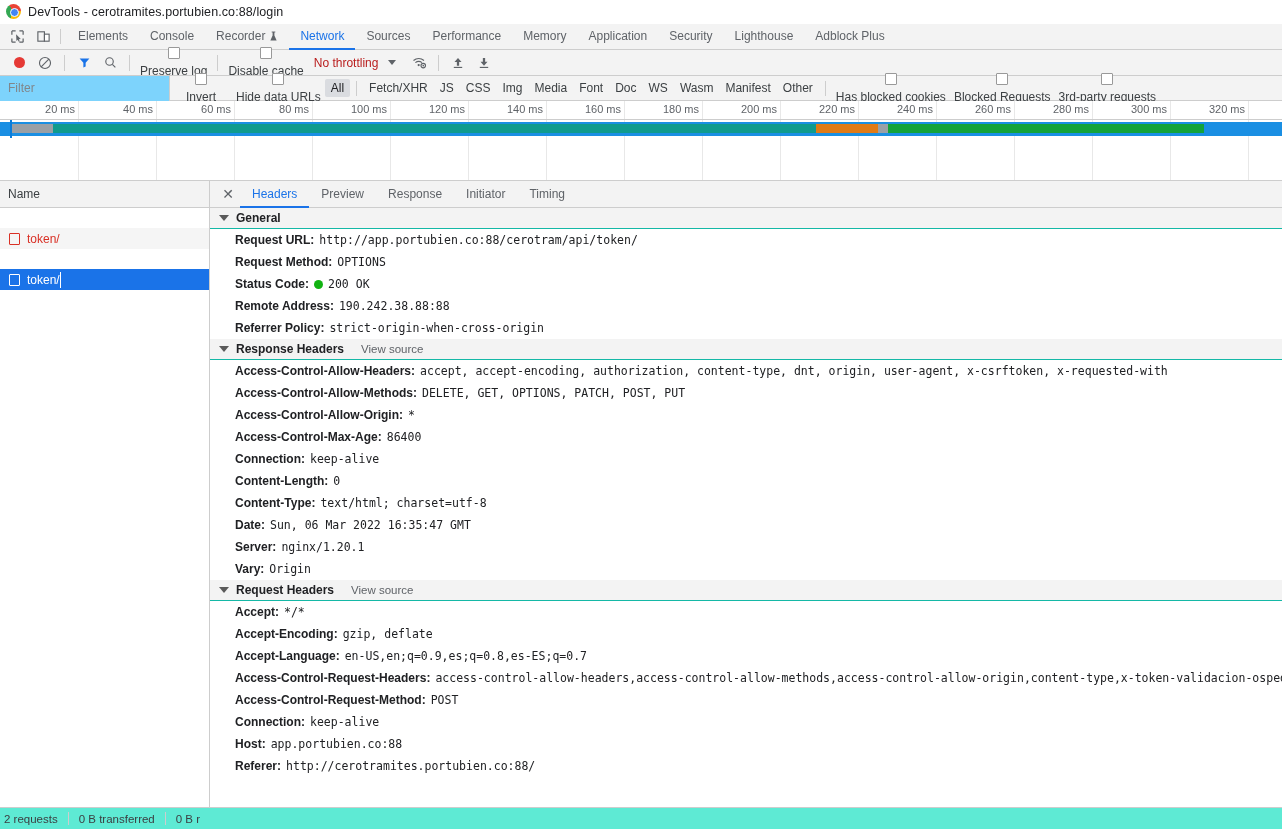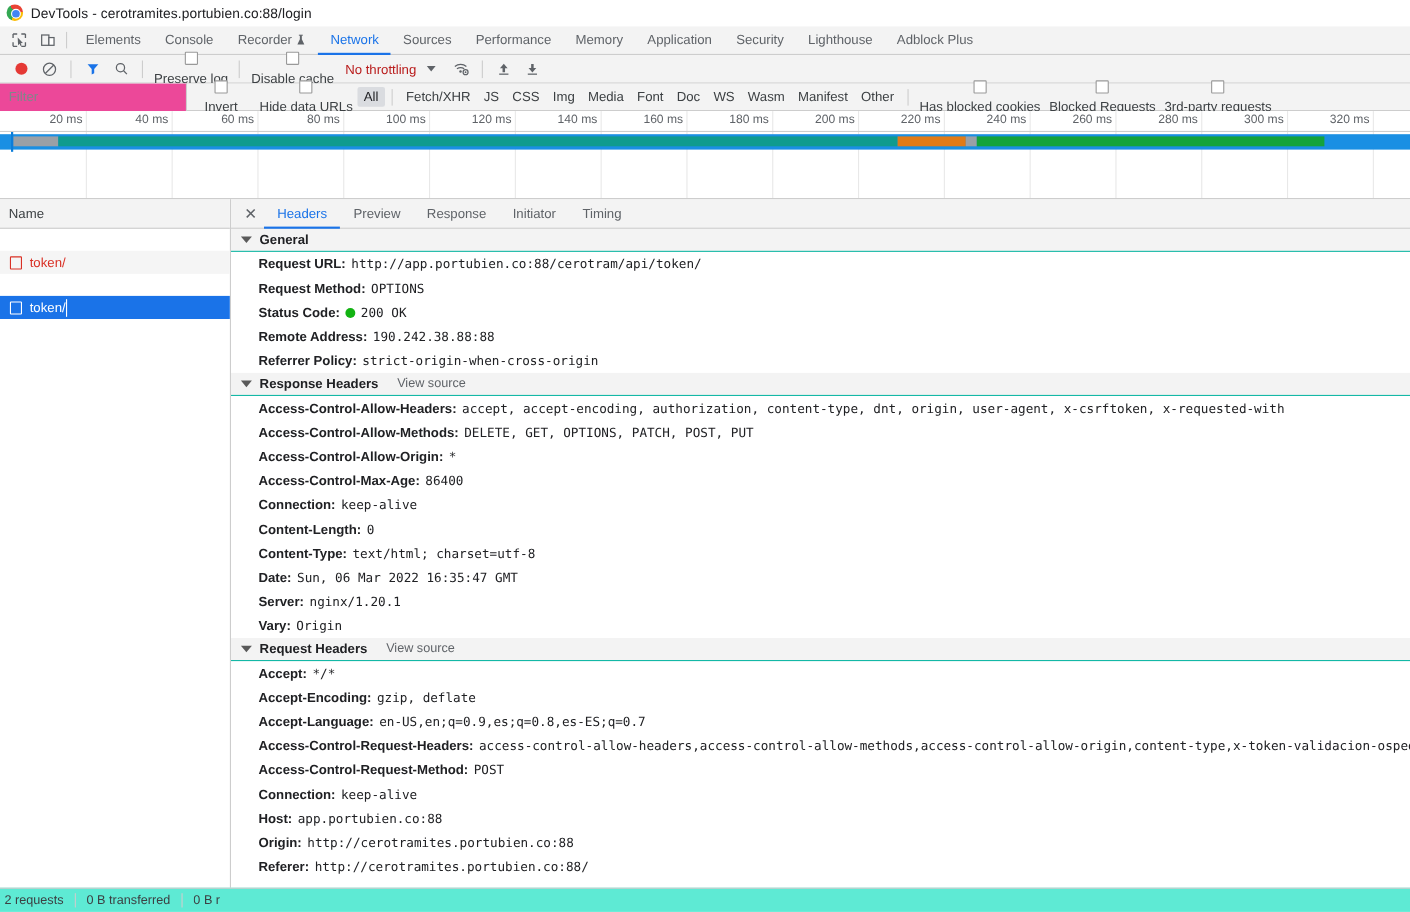--- a/index.html
+++ b/index.html
@@ -86,21 +86,21 @@
   
   .filterbar {
     height: 25px; min-height: 25px;
     background: #f3f3f3;
     border-bottom: 1px solid #cdcdcd;
     display: flex; align-items: center;
     padding-right: 6px;
   }
   .filter-input {
     width: 170px; height: 25px;
-    border: none; outline: none; background: #ec4899;
+    border: none; outline: none; background: #7dd3fc;
     padding: 0 8px; font-size: 12px; font-family: "Liberation Sans", sans-serif;
     color: #202124;
     border-right: 1px solid #cdcdcd;
   }
   .filter-input::placeholder { color: #80868b; }
   .spacer-sm { width: 12px; }
   .ftype {
     font-size: 12px; color: #3c4043; padding: 2px 6px; cursor: pointer;
     border-radius: 2px; white-space: nowrap;
   }
@@ -585,24 +585,20 @@
         </div>
         <div class="hrow">
           <span class="hname">Connection:</span>
           <span class="hval">keep-alive</span>
         </div>
         <div class="hrow">
           <span class="hname">Host:</span>
           <span class="hval">app.portubien.co:88</span>
         </div>
         <div class="hrow">
-          <span class="hname">Origin:</span>
-          <span class="hval">http://cerotramites.portubien.co:88</span>
-        </div>
-        <div class="hrow">
           <span class="hname">Referer:</span>
           <span class="hval">http://cerotramites.portubien.co:88/</span>
         </div>
 
       </div>
     </div>
   </div>
 
   <div class="statusbar">
     <span class="st-item">2 requests</span>

